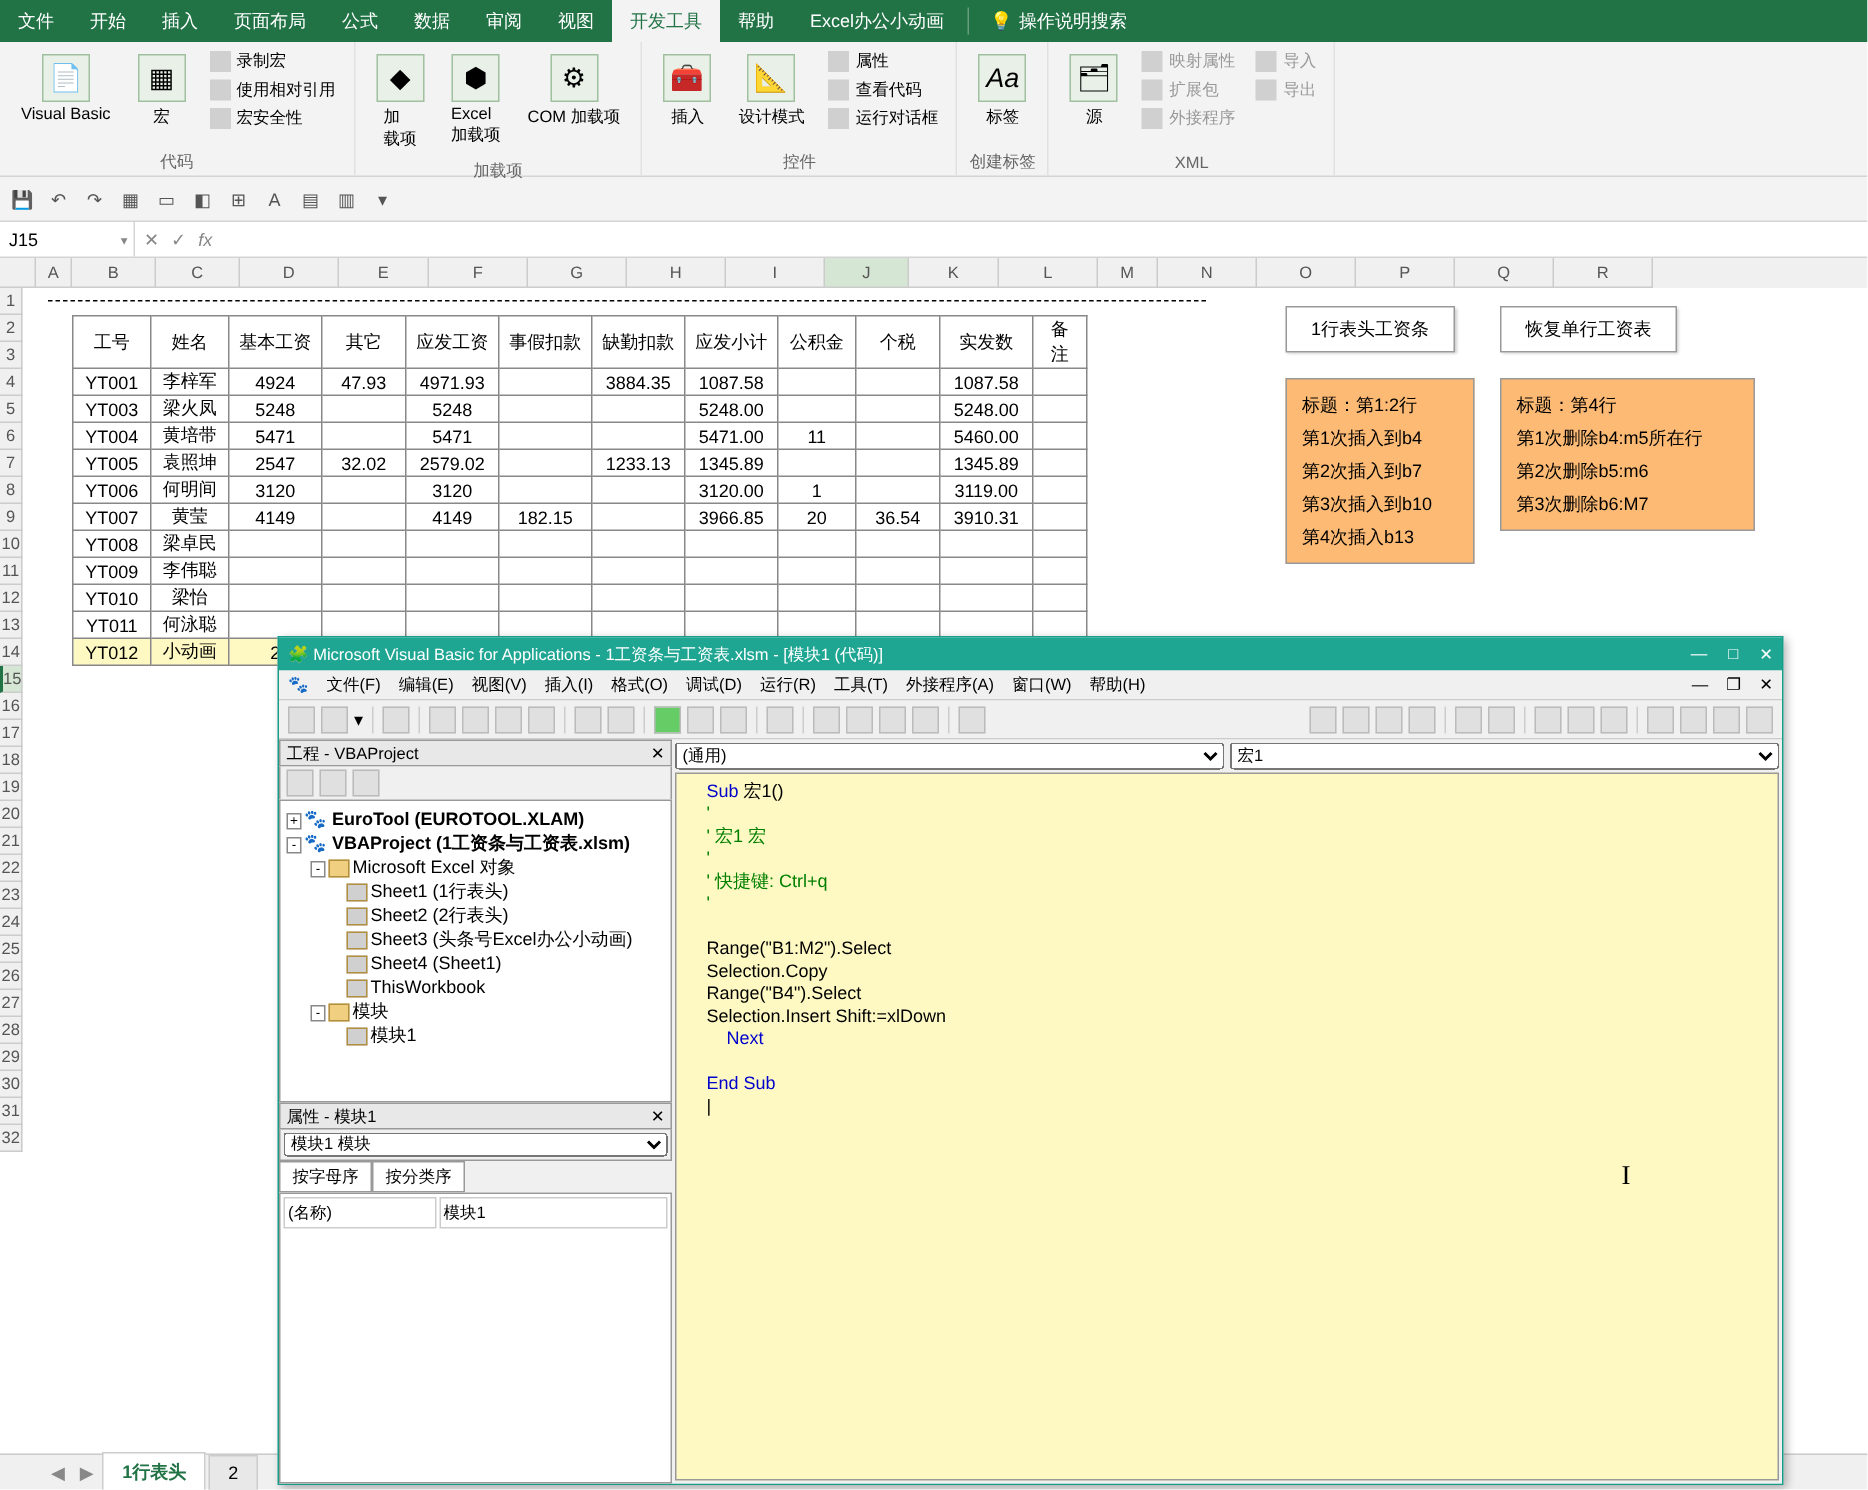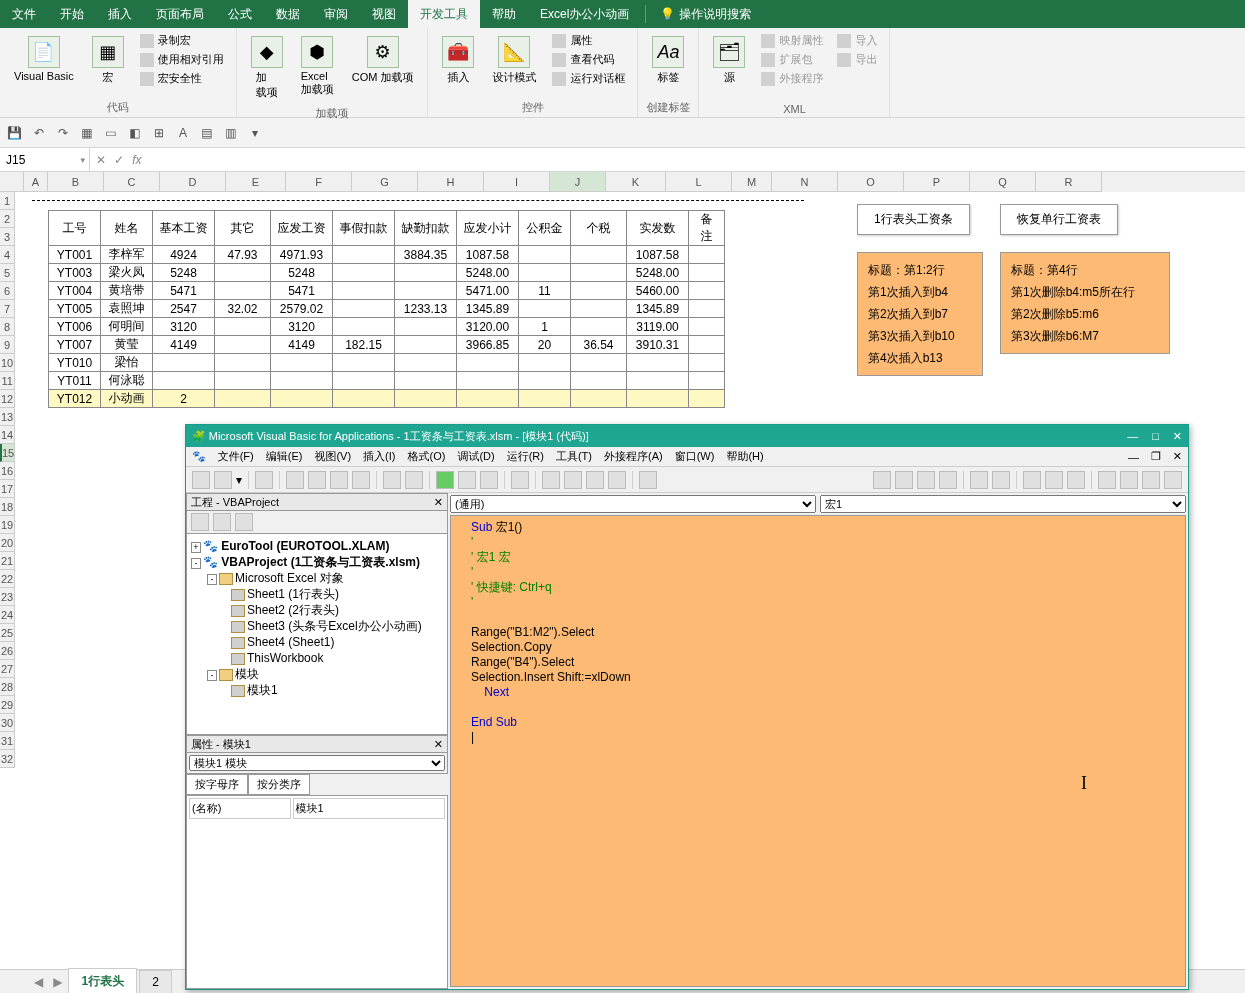--- a/index.html
+++ b/index.html
@@ -68,21 +68,21 @@
 .vba-tree .toggle { display: inline-block; width: 10px; text-align: center; border: 1px solid #888; font-size: 9px; line-height: 9px; margin-right: 2px; }
 .vba-tree .ic { display: inline-block; width: 14px; height: 12px; background: #f0d080; margin-right: 2px; vertical-align: middle; border: 1px solid #b09040; }
 .vba-tree .ic.mod { background: #d0d0d0; }
 .vba-tree .bold { font-weight: bold; }
 .vba-props { border: 1px solid #999; background: #fff; }
 .vba-props-tabs { display: flex; font-size: 11px; }
 .vba-props-tabs .pt { padding: 2px 8px; border: 1px solid #999; background: #fff; }
 .vba-code { flex: 1; display: flex; flex-direction: column; background: #f0f0f0; }
 .vba-code-dd { display: flex; height: 22px; gap: 4px; padding: 2px; }
 .vba-code-dd select { flex: 1; font-size: 11px; }
-.vba-code-body { background: #fdba74; flex: 1; border: 1px solid #999; margin: 0 2px 2px; font-family: "SimSun", monospace; font-size: 12px; padding: 4px 20px; position: relative; line-height: 15px; }
+.vba-code-body { background: #fef9c3; flex: 1; border: 1px solid #999; margin: 0 2px 2px; font-family: "SimSun", monospace; font-size: 12px; padding: 4px 20px; position: relative; line-height: 15px; }
 .vba-code-body .kw { color: #0000cc; }
 .vba-code-body .cm { color: #008000; }
 .code-cursor { position: absolute; left: 630px; top: 260px; font-family: serif; font-size: 18px; }
 
 .sheet-tabs { position: absolute; bottom: 0; left: 0; height: 24px; display: flex; align-items: center; background: #f0f0f0; border-top: 1px solid #ccc; width: 100%; padding-left: 30px; gap: 2px; }
 .sheet-tabs .navbtn { padding: 0 4px; color: #888; }
 .sheet-tabs .stab { padding: 4px 12px; font-size: 12px; border: 1px solid #ccc; background: #e8e8e8; }
 .sheet-tabs .stab.active { background: #fff; border-bottom: 2px solid #217346; color: #217346; font-weight: bold; }
 
 
@@ -406,20 +406,48 @@
           <td>4149</td>
           <td>182.15</td>
           <td></td>
           <td>3966.85</td>
           <td>20</td>
           <td>36.54</td>
           <td>3910.31</td>
           <td></td>
         </tr>
         <tr>
+          <td>YT008</td>
+          <td>梁卓民</td>
+          <td></td>
+          <td></td>
+          <td></td>
+          <td></td>
+          <td></td>
+          <td></td>
+          <td></td>
+          <td></td>
+          <td></td>
+          <td></td>
+        </tr>
+        <tr>
+          <td>YT009</td>
+          <td>李伟聪</td>
+          <td></td>
+          <td></td>
+          <td></td>
+          <td></td>
+          <td></td>
+          <td></td>
+          <td></td>
+          <td></td>
+          <td></td>
+          <td></td>
+        </tr>
+        <tr>
           <td>YT010</td>
           <td>梁怡</td>
           <td></td>
           <td></td>
           <td></td>
           <td></td>
           <td></td>
           <td></td>
           <td></td>
           <td></td>

